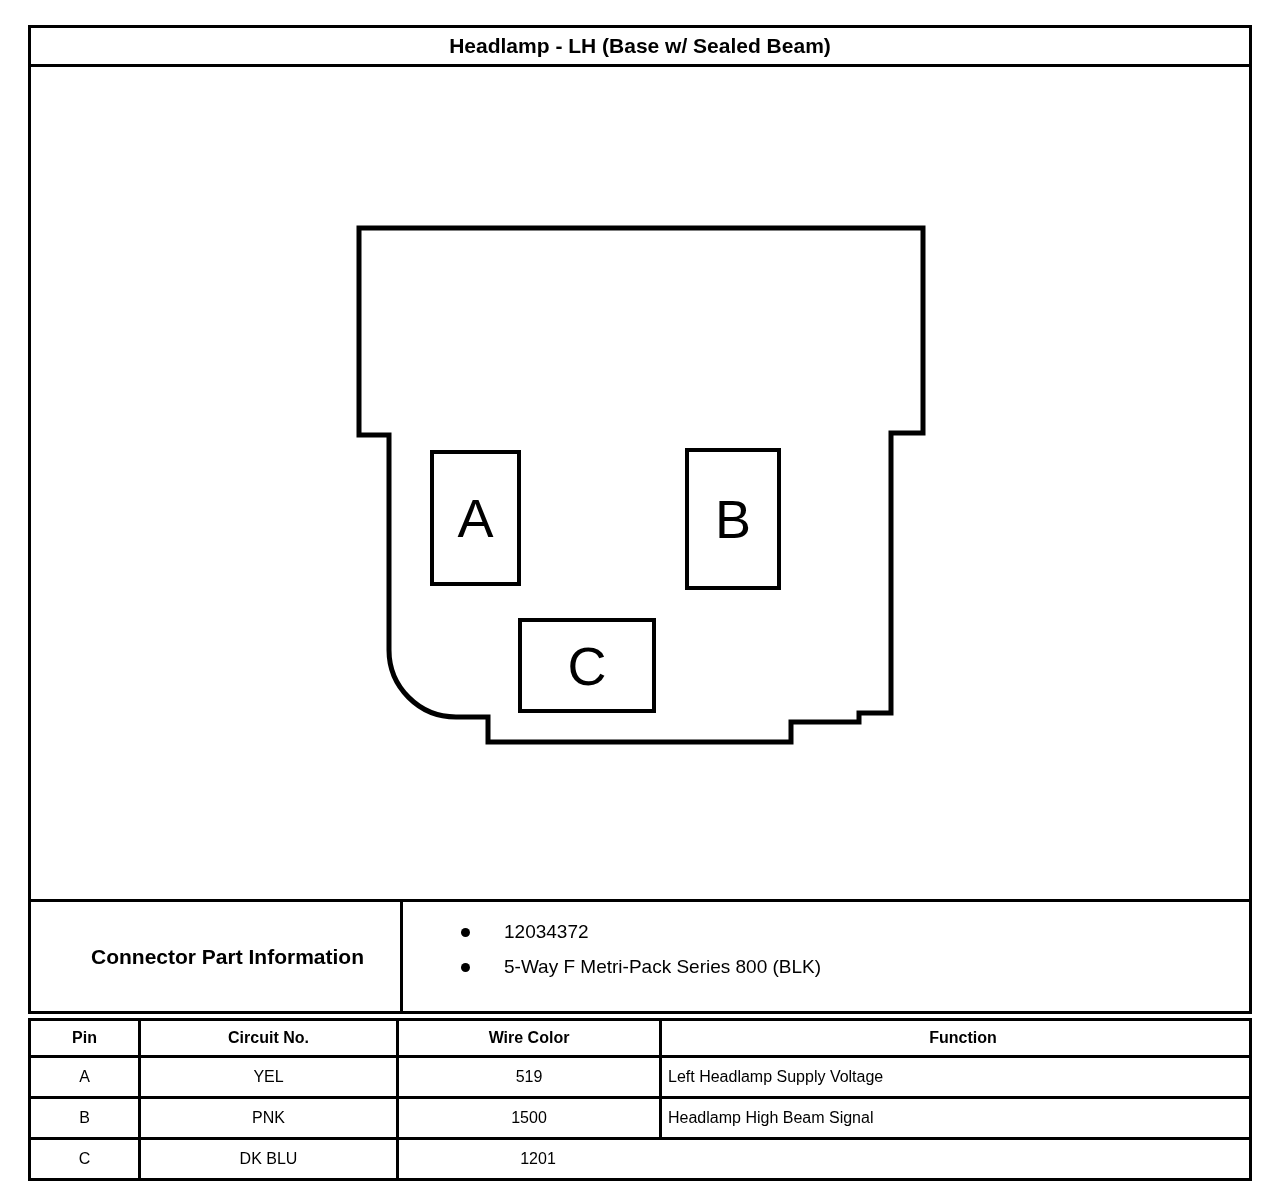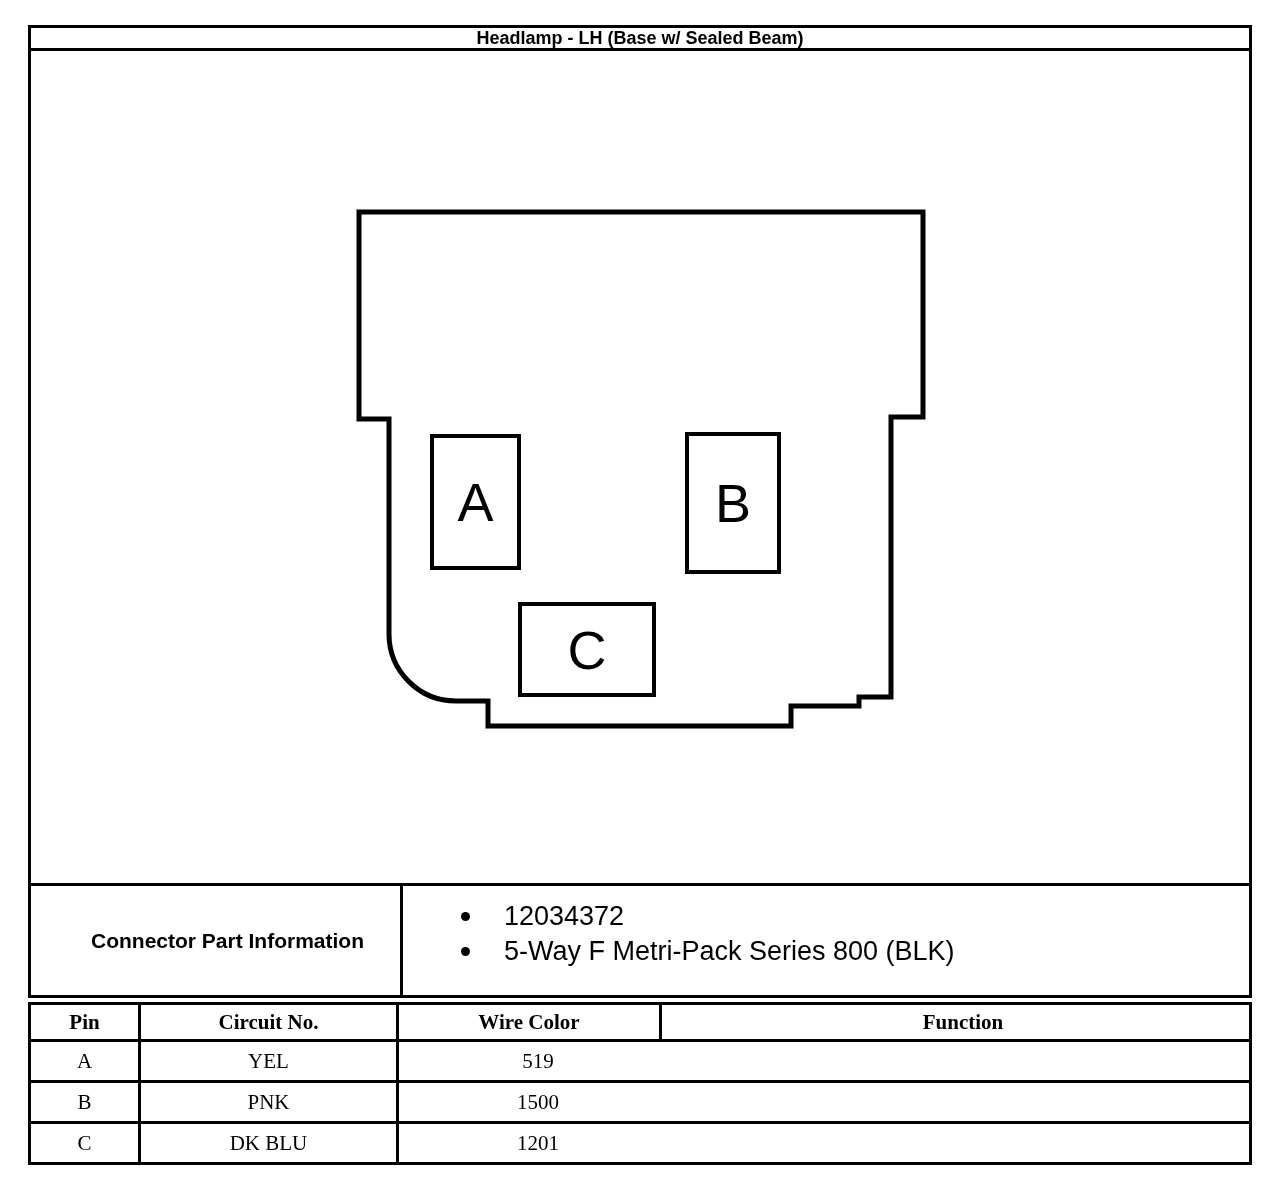--- a/index.html
+++ b/index.html
@@ -8,23 +8,23 @@
     width: 1280px; height: 1202px;
     position: relative;
     font-family: "Liberation Sans", sans-serif;
     color: #000;
   }
   .sheet { position: absolute; left: 28px; top: 25px; width: 1224px; }
 
   
   .title-bar {
     border: 3px solid #000;
-    height: 26px;
+    height: 42px;
     display: flex; align-items: center; justify-content: center;
-    font-weight: bold; font-size: 18px;
+    font-weight: bold; font-size: 21px;
     background: #fff;
   }
 
   
   .diagram-area {
     border: 3px solid #000;
     margin-top: -3px;
     height: 838px;
     position: relative;
     background: #fff;
@@ -53,37 +53,37 @@
     width: 372px;
     border-right: 3px solid #000;
     display: flex; align-items: center; justify-content: center;
     font-weight: bold; font-size: 21px; padding-left: 24px;
   }
   .part-info-list {
     flex: 1;
     padding: 16px 0 0 58px;
     display: flex; flex-direction: column; gap: 7px;
   }
-  .bullet-item { display: flex; align-items: center; gap: 34px; font-size: 27px; height: 28px; }
+  .bullet-item { display: flex; align-items: center; gap: 34px; font-size: 19px; height: 28px; }
   .bullet-dot { width: 9px; height: 9px; border-radius: 50%; background: #000; flex: none; }
 
   
   .pin-table { border: 3px solid #000; margin-top: 4px; background: #fff; }
   .pt-row {
     display: grid;
     grid-template-columns: 110px 258px 263px 1fr;
     border-bottom: 3px solid #000;
   }
   .pt-row:last-child { border-bottom: none; }
   .pt-cell {
     border-right: 3px solid #000;
     display: flex; align-items: center; justify-content: center;
-    font-size: 21px;
+    font-size: 16px;
     height: 38px;
-    overflow: hidden; white-space: nowrap; font-family: Liberation Serif, serif;
+    overflow: hidden; white-space: nowrap;
   }
   .pt-cell:last-child { border-right: none; padding-left: 15px; }
   .pt-header .pt-cell { font-weight: bold; height: 34px; }
   .pt-cell.fn { justify-content: flex-start; padding-left: 6px; }
 </style>
 </head>
 <body>
 
 <div class="sheet">
 
@@ -125,26 +125,28 @@
       <div class="pt-cell">Pin</div>
       <div class="pt-cell">Circuit No.</div>
       <div class="pt-cell">Wire Color</div>
       <div class="pt-cell">Function</div>
     </div>
 
     <div class="pt-row">
       <div class="pt-cell">A</div>
       <div class="pt-cell">YEL</div>
       <div class="pt-cell">519</div>
+      <div class="pt-cell fn">Left Headlamp Supply Voltage</div>
     </div>
 
     <div class="pt-row">
       <div class="pt-cell">B</div>
       <div class="pt-cell">PNK</div>
       <div class="pt-cell">1500</div>
+      <div class="pt-cell fn">Headlamp High Beam Signal</div>
     </div>
 
     <div class="pt-row">
       <div class="pt-cell">C</div>
       <div class="pt-cell">DK BLU</div>
       <div class="pt-cell">1201</div>
     </div>
   </div>
 
 </div>

